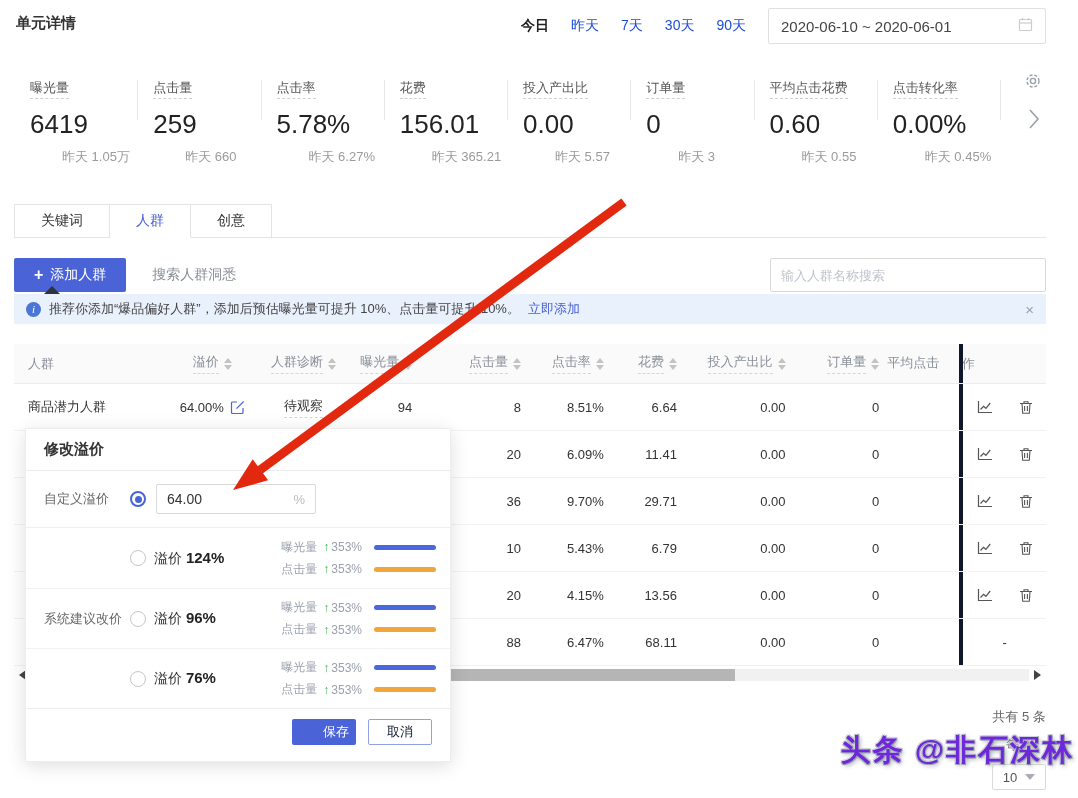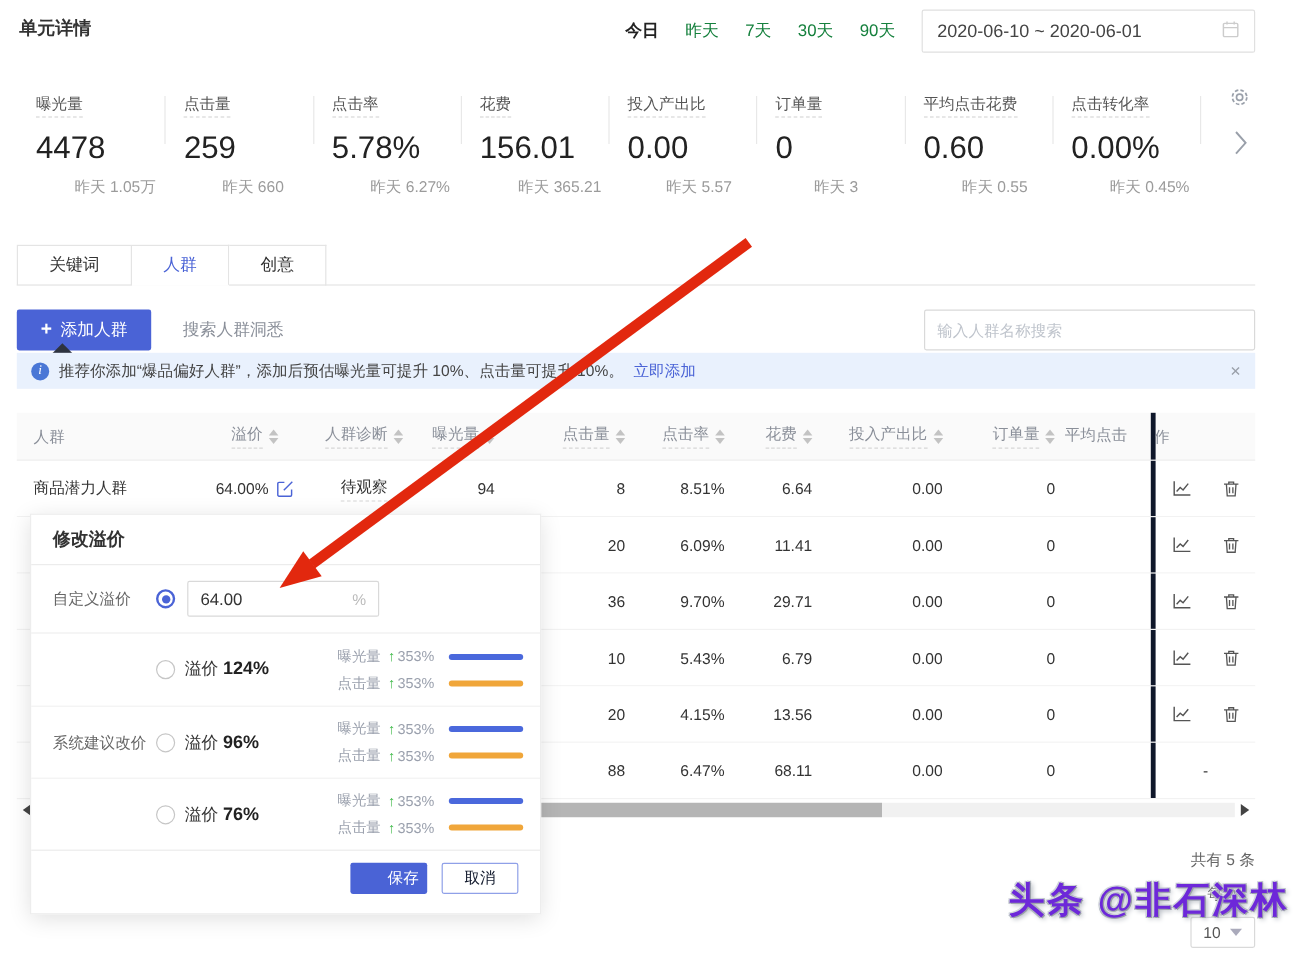--- a/index.html
+++ b/index.html
@@ -3,21 +3,21 @@
 <meta charset="utf-8">
 <style>
   * { margin:0; padding:0; box-sizing:border-box; }
   html,body { width:1078px; height:798px; background:#fff; overflow:hidden;
     font-family:"Liberation Sans","DejaVu Sans",sans-serif; }
   #app { position:relative; width:1078px; height:798px; background:#fff; }
 
   
   .page-title { position:absolute; left:16px; top:14px; font-size:15px; font-weight:bold; color:#333; }
   .date-bar { position:absolute; top:8px; right:32px; display:flex; align-items:center; gap:22px; }
-  .preset { font-size:14px; color:#15803d; cursor:pointer; }
+  .preset { font-size:14px; color:#1d4ed8; cursor:pointer; }
   .preset.active { color:#222; font-weight:bold; }
   .date-box { width:278px; height:36px; border:1px solid #e0e0e0; border-radius:2px;
     display:flex; align-items:center; justify-content:space-between; padding:0 12px;
     font-size:15px; color:#444; }
 
   
   .stats { position:absolute; left:14px; top:64px; width:1032px; height:106px; display:flex; }
   .stat-cell { flex:1; position:relative; padding:14px 0 0 16px; }
   .stat-cell + .stat-cell::before, .stats-ctrl::before { content:""; position:absolute; left:0; top:16px;
     width:1px; height:40px; background:#e8e8e8; }
@@ -166,21 +166,21 @@
               <line x1="10.5" y1="1" x2="10.5" y2="3.5"></line>
             </g>
           </svg>
       </span>
     </div>
   </div>
 
   <div class="stats">
     <div class="stat-cell">
       <span class="stat-label">曝光量</span>
-      <div class="stat-value">4478</div>
+      <div class="stat-value">6419</div>
       <div class="stat-prev">昨天 1.05万</div>
     </div>
     <div class="stat-cell">
       <span class="stat-label">点击量</span>
       <div class="stat-value">259</div>
       <div class="stat-prev">昨天 660</div>
     </div>
     <div class="stat-cell">
       <span class="stat-label">点击率</span>
       <div class="stat-value">5.78%</div>

